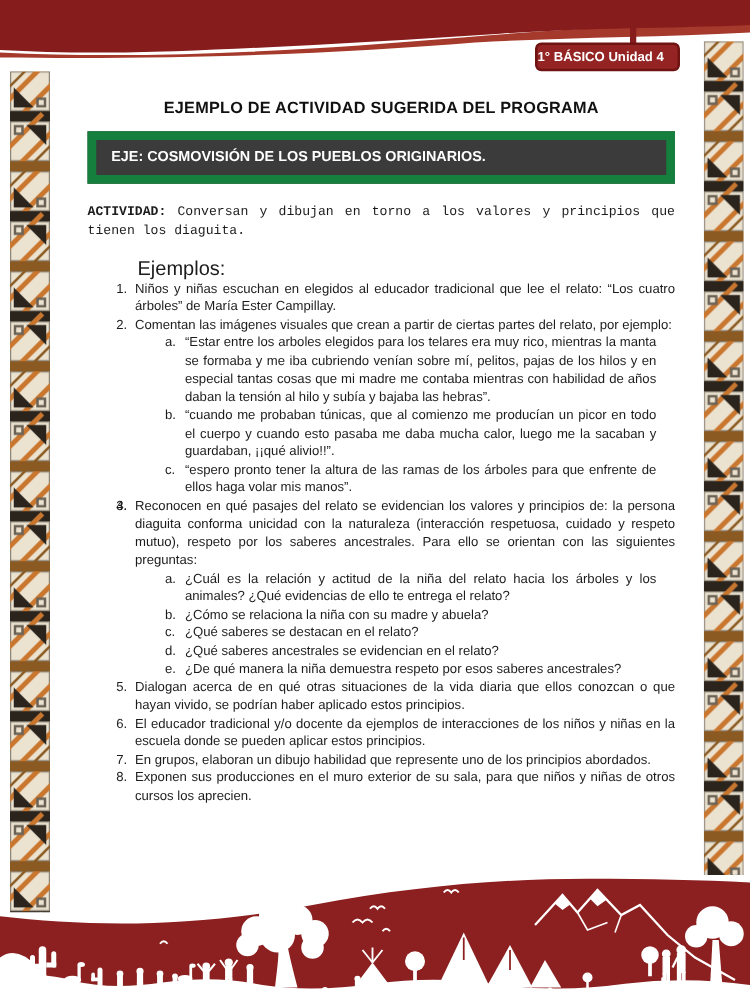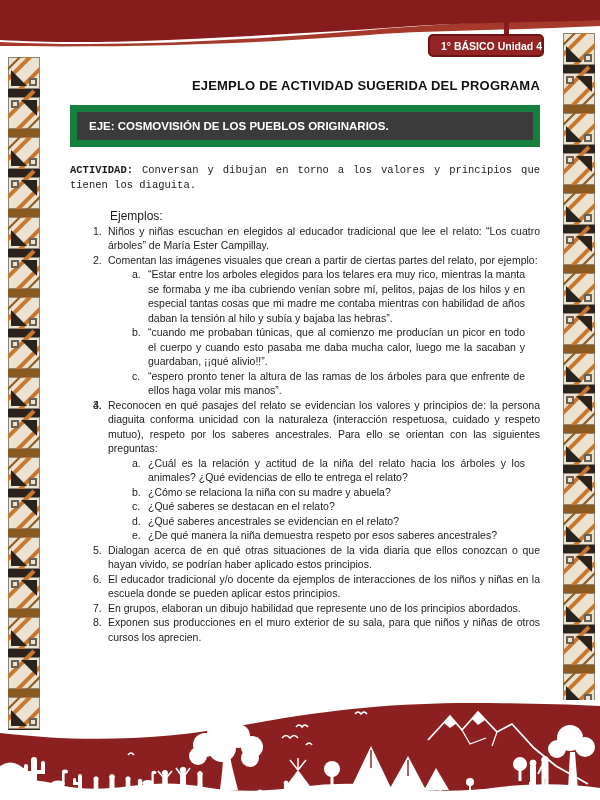--- a/index.html
+++ b/index.html
@@ -6,38 +6,38 @@
   body{
     width:600px;height:800px;position:relative;overflow:hidden;
     background:#ffffff;color:#1c1c1c;
     font-family:"Liberation Sans", sans-serif;
   }
   .topband{position:absolute;top:0;left:0;}
   .badge{
     position:absolute;left:428px;top:34px;width:112px;height:19px;
     background:#942323;border:2px solid #701313;border-radius:5px;
     color:#fff;font-weight:bold;font-size:10.5px;
-    display:flex;align-items:center;justify-content:flex-end;white-space:nowrap;
+    display:flex;align-items:center;justify-content:flex-start;white-space:nowrap;
   }
   .badge-stem{position:absolute;left:504px;top:20px;width:5px;height:16px;background:#871c1c;}
   .strip{position:absolute;}
   .strip-left{left:8px;top:57px;}
   .strip-right{left:563px;top:33px;}
   .content{position:absolute;left:70px;top:70px;width:470px;}
   h1.title{
-    font-size:13px;font-weight:bold;text-align:right;
+    font-size:13px;font-weight:bold;text-align:center;
     margin:8px 0 12px 0;letter-spacing:0.2px;color:#111;
   }
   .eje{
     background:#3b3b3b;border:7px solid #15803d;color:#fff;
     font-weight:bold;font-size:11.5px;padding:8px 12px;margin:0 0 0 0;
   }
   .actividad{font-size:10.5px;line-height:14.5px;margin:16px 0 0 0;text-align:justify;font-family:Liberation Mono, monospace;}
   .actividad b{font-weight:bold;}
-  .ejemplos{font-size:12px;line-height:14.5px;margin:17px 0 0 0;padding-left:40px;}
+  .ejemplos{font-size:16px;line-height:14.5px;margin:17px 0 0 0;padding-left:40px;}
   .steps{margin-top:0;}
   .step{position:relative;padding-left:38px;font-size:10.5px;line-height:14.5px;text-align:justify;}
   .step .num{position:absolute;left:23px;top:0;}
   .sub{position:relative;padding-left:78px;padding-right:15px;font-size:10.5px;line-height:14.5px;text-align:justify;}
   .sub .letter{position:absolute;left:62px;top:0;}
   .footer{position:absolute;left:0;bottom:0;}
 </style>
 </head>
 <body>
 

